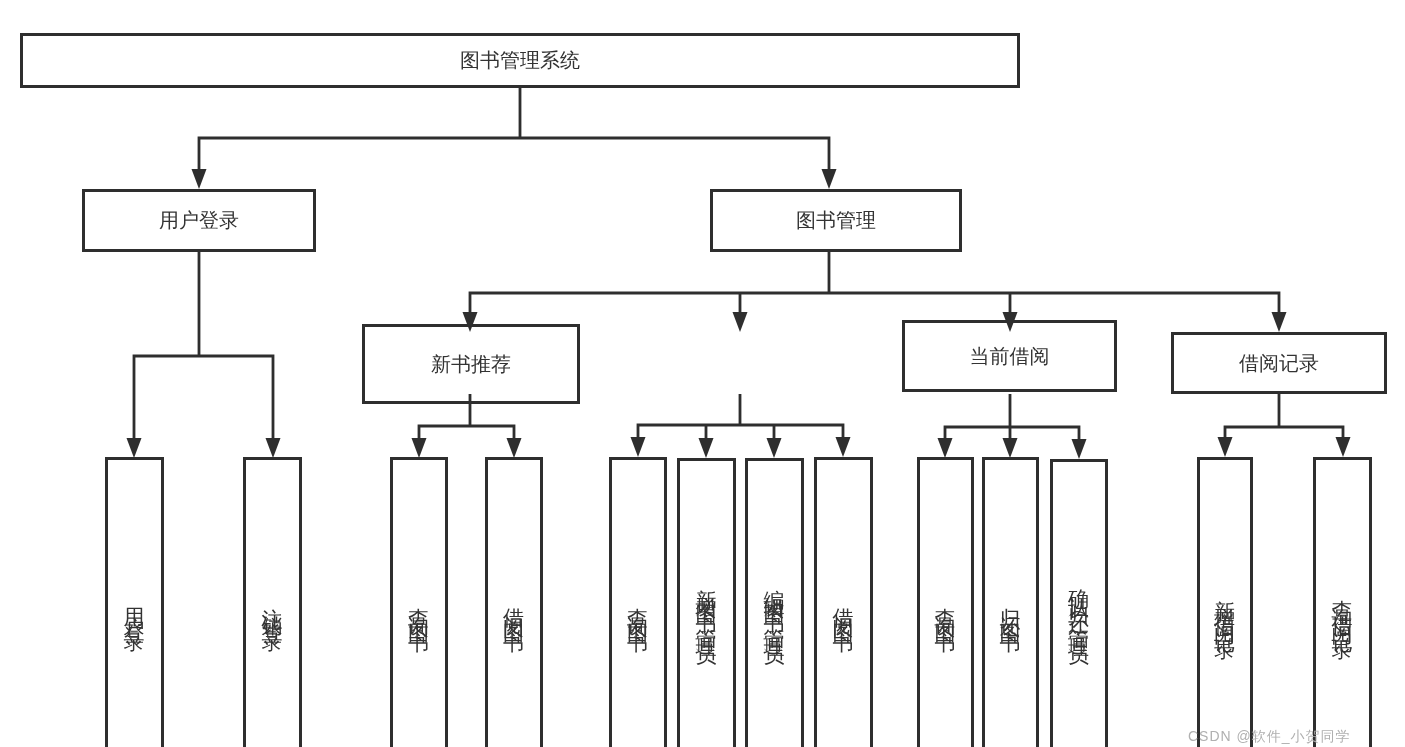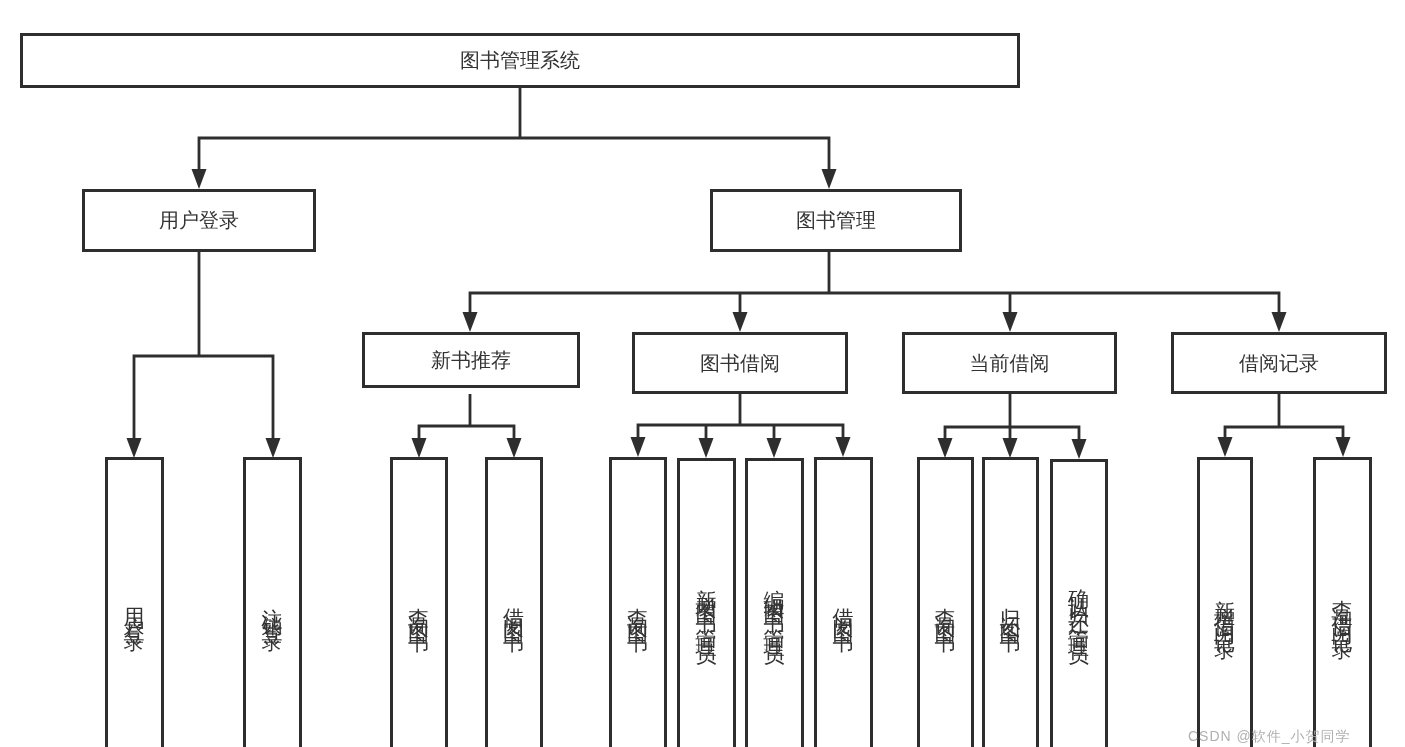--- a/index.html
+++ b/index.html
@@ -60,25 +60,24 @@
 <body>
 
 <div class="canvas">
 
   <div class="box" style="left:20px;top:13px;width:1000px;height:55px">图书管理系统</div>
 
   <div class="box" style="left:82px;top:169px;width:234px;height:63px">用户登录</div>
 
   <div class="box" style="left:710px;top:169px;width:252px;height:63px">图书管理</div>
 
-  <div class="box" style="left:362px;top:312px;width:218px;height:56px">新书推荐</div>
+  <div class="box" style="left:362px;top:304px;width:218px;height:80px">新书推荐</div>
 
-  <div class="box" style="left:632px;top:312px;width:216px;height:62px">图书借阅</div>
 
-  <div class="box" style="left:902px;top:312px;width:215px;height:62px">当前借阅</div>
+  <div class="box" style="left:902px;top:300px;width:215px;height:72px">当前借阅</div>
 
   <div class="box" style="left:1171px;top:312px;width:216px;height:62px">借阅记录</div>
 
   <div class="box leaf" style="left:105px;top:437px;width:59px;height:300px">用户登录</div>
 
   <div class="box leaf" style="left:243px;top:437px;width:59px;height:300px">注销登录</div>
 
   <div class="box leaf" style="left:390px;top:437px;width:58px;height:300px">查询图书</div>
 
   <div class="box leaf" style="left:485px;top:437px;width:58px;height:300px">借阅图书</div>

